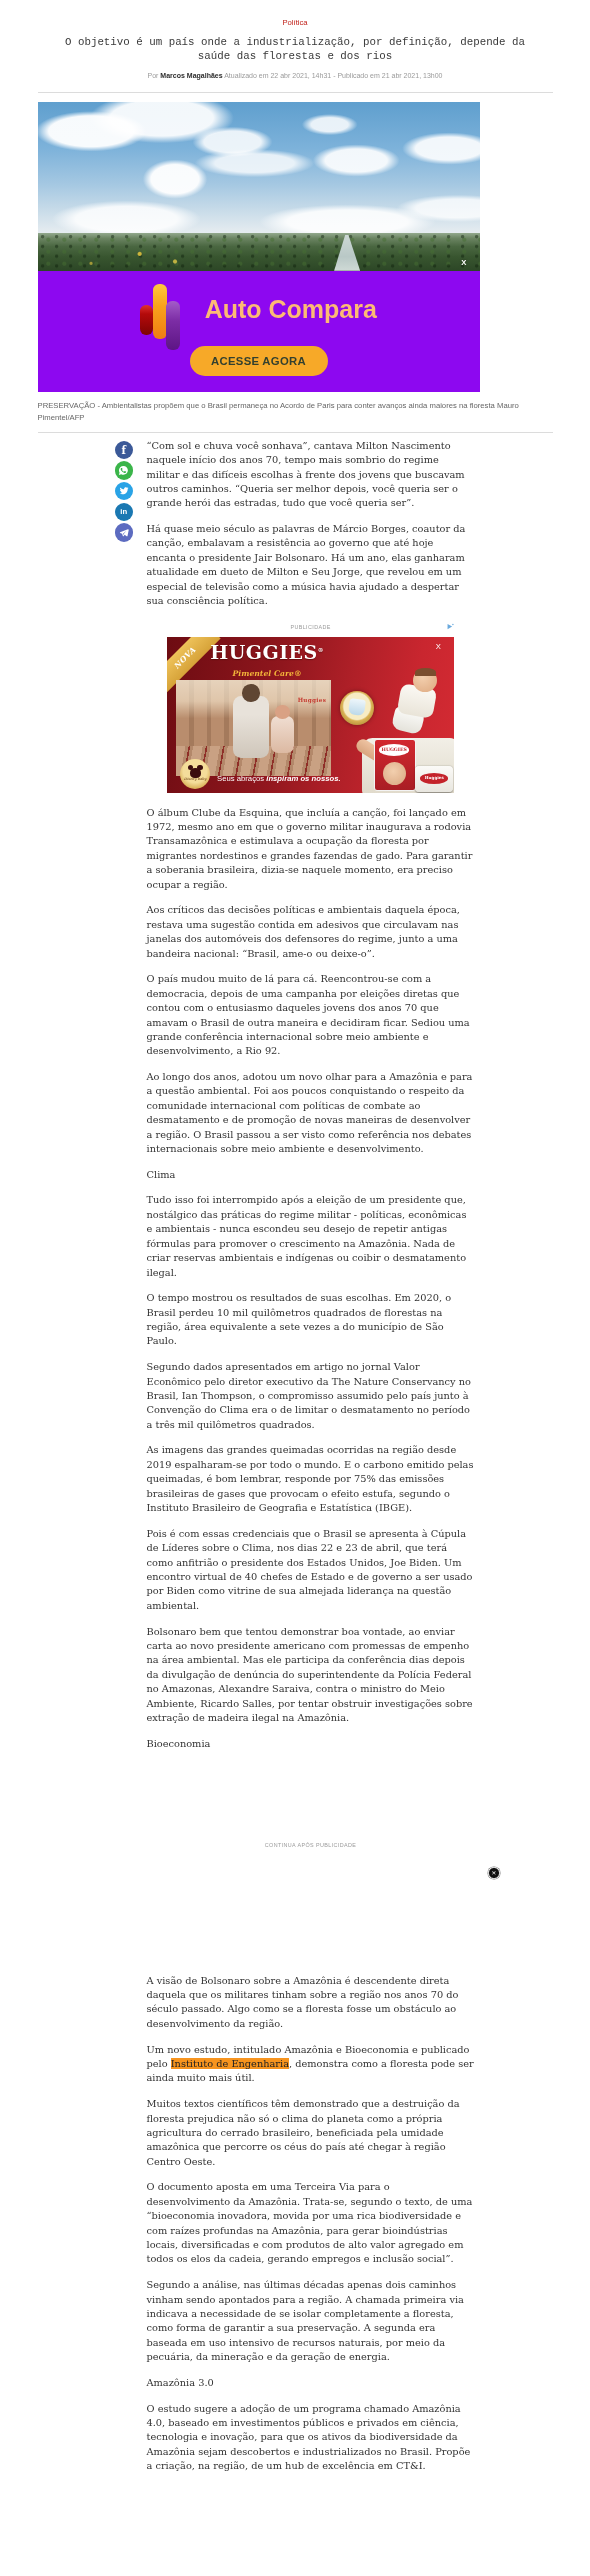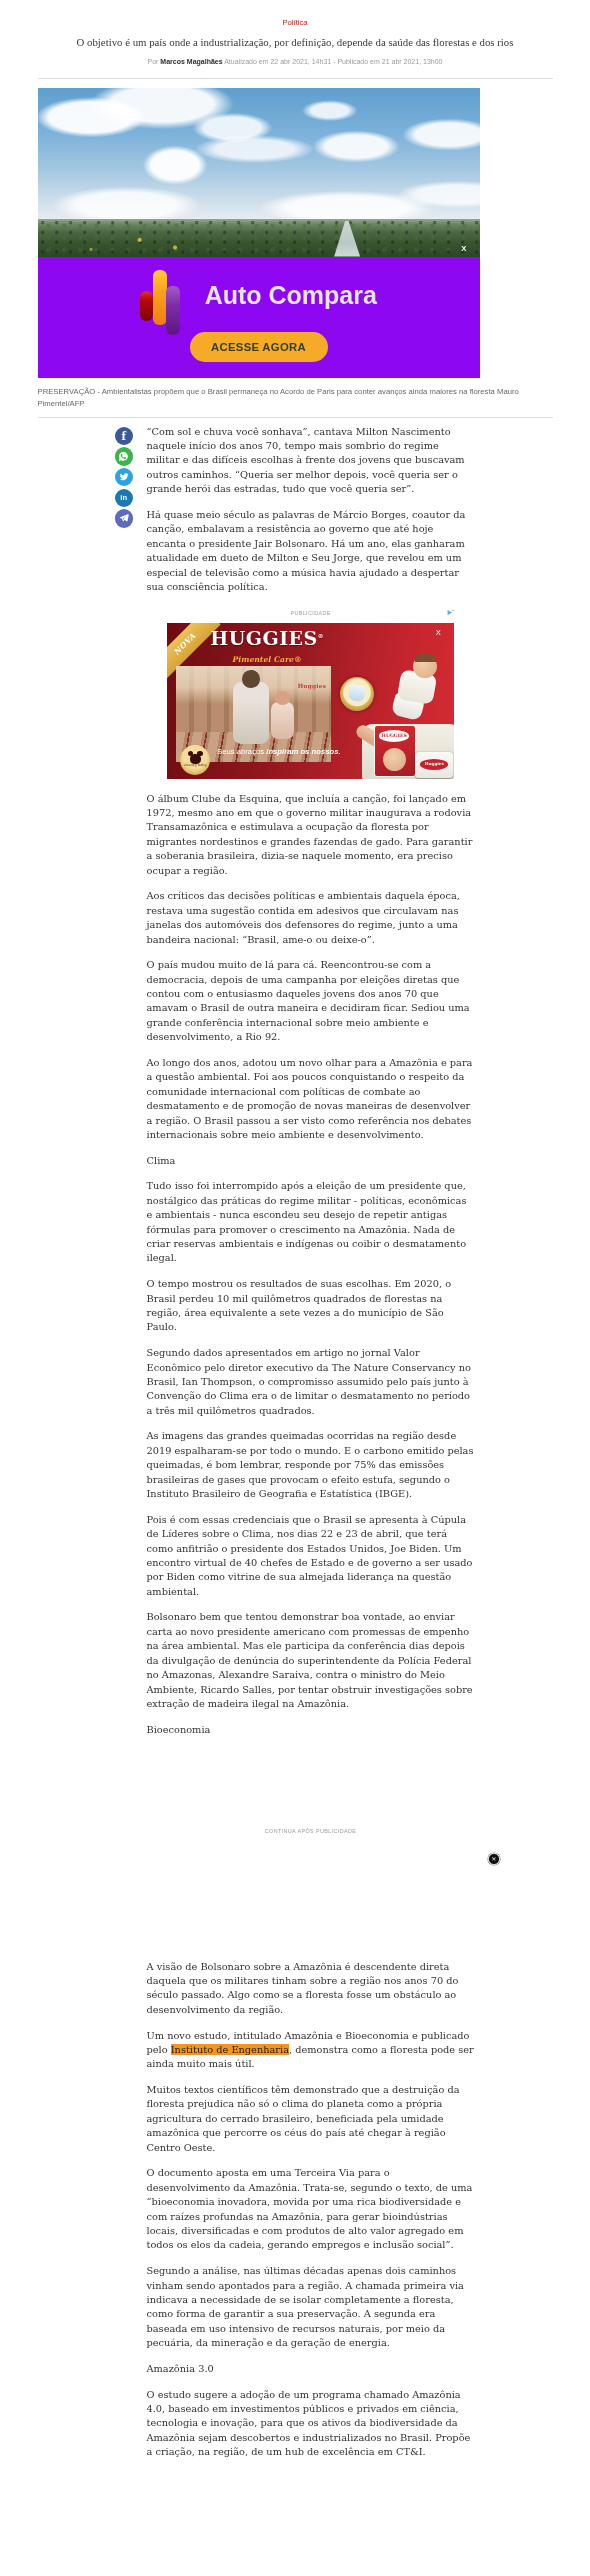--- a/index.html
+++ b/index.html
@@ -3,21 +3,21 @@
 <meta charset="utf-8">
 <style>
   html,body{margin:0;padding:0;background:#fff;}
   .page{width:590px;margin:0 auto;background:#fff;font-family:"Liberation Sans",sans-serif;}
   .container{width:515px;margin:0 auto;}
 
   
   .article-header{text-align:center;padding-top:17.5px;}
   .category{display:inline-block;color:#c0221b;font-family:Liberation Sans, sans-serif;font-size:7.7px;text-decoration:none;}
   .title{font-size:23px;line-height:1.18;color:#1d1d1d;margin:6.2px auto 0;width:453px;letter-spacing:-0.3px;font-weight:bold;font-family:"Liberation Sans",sans-serif;}
-  .subtitle{font-family:Liberation Serif, serif;font-size:10.8px;color:#3a3a3a;margin:8.2px auto 0;width:474px;line-height:1.3;}
+  .subtitle{font-family:Liberation Mono, monospace;font-size:10.8px;color:#3a3a3a;margin:8.2px auto 0;width:474px;line-height:1.3;}
   .byline{margin-top:9.3px;font-size:7px;color:#9a9a9a;}
   .byline b{color:#2d2d2d;}
   .rule{border:0;border-top:0.5px solid #dcdcdc;margin:13.4px 0 0;}
 
   
   .hero{margin:8.2px 0 0;width:442px;}
   .photo{position:relative;height:169px;overflow:hidden;background:#7fb2d8;}
   .sky{position:absolute;left:0;top:0;right:0;height:133px;
     background:
       radial-gradient(ellipse 77px 28px at 12% 22%, rgba(255,255,255,.95) 55%, rgba(255,255,255,0) 72%),
@@ -49,21 +49,21 @@
   .photo-close{position:absolute;right:7.2px;bottom:3.1px;color:#fff;font-weight:bold;font-size:7.7px;background:none;border:0;cursor:pointer;text-shadow:0 0 2.1px rgba(0,0,0,.6);font-family:"Liberation Sans",sans-serif;}
 
   
   .ac-ad{position:relative;height:121px;background:#8d08f0;overflow:hidden;cursor:pointer;}
   .ac-top{display:flex;justify-content:center;align-items:flex-start;padding-top:13.4px;gap:17.5px;}
   .ac-logo{position:relative;width:47px;height:62px;}
   .cyl{position:absolute;border-radius:6.2px;}
   .cyl.red{left:0;top:20.6px;width:13px;height:30px;background:linear-gradient(180deg,#e03131 0%,#b40a0a 30%,#7e0404 100%);}
   .cyl.orange{left:12.4px;top:0;width:14px;height:55px;background:linear-gradient(180deg,#ffc93c 0%,#f9a21b 40%,#ef7d12 100%);}
   .cyl.purple{left:26px;top:16.5px;width:13.4px;height:49px;background:linear-gradient(180deg,#a35cc9 0%,#7c2da5 40%,#5d1585 100%);}
-  .ac-name{color:#e5e5e5;font-size:25px;font-weight:bold;letter-spacing:0;padding-top:11.3px;font-family:"Liberation Sans",sans-serif;}
+  .ac-name{color:#fdba74;font-size:25px;font-weight:bold;letter-spacing:0;padding-top:11.3px;font-family:"Liberation Sans",sans-serif;}
   .ac-btn{position:absolute;left:50%;transform:translateX(-50%);top:75px;width:138px;height:30px;border-radius:15px;background:#f7a928;border:0;color:#33402f;font-size:11.3px;font-weight:bold;letter-spacing:0.3px;cursor:pointer;font-family:"Liberation Sans",sans-serif;}
 
   .caption{margin-top:8.2px;font-size:7.7px;line-height:12px;color:#666;width:507px;font-family:"Liberation Sans",sans-serif;}
   .rule2{border:0;border-top:0.5px solid #dcdcdc;margin:7.7px 0 0;}
 
   
   .article{position:relative;margin-top:6.2px;padding-left:109px;padding-bottom:36px;}
   .share{position:absolute;left:77px;top:2.1px;width:18.5px;}
   .sbtn{width:18.5px;height:18.5px;border-radius:50%;margin-bottom:2.1px;display:flex;align-items:center;justify-content:center;color:#fff;border:0;cursor:pointer;padding:0;}
   .sbtn.fb{background:#3b5998;font-family:"DejaVu Serif",serif;font-size:10.3px;font-weight:bold;}
@@ -103,21 +103,21 @@
   .baby-leg{position:absolute;right:44px;bottom:29px;width:57px;height:13.4px;background:linear-gradient(#eec3a2,#d8a57f);border-radius:7.2px;transform:rotate(32deg);}
   .baby-diaper{position:absolute;right:31px;bottom:61px;width:30px;height:23px;background:linear-gradient(#fcfcfa,#e4e2da);border-radius:5.2px 7.2px 9.3px 9.3px;transform:rotate(14deg);}
   .baby-torso{position:absolute;right:19.6px;bottom:77px;width:36px;height:30px;background:linear-gradient(#fbf9f4,#e9e4d8);border-radius:8.2px;transform:rotate(10deg);}
   .baby-head{position:absolute;right:17.5px;bottom:101px;width:24px;height:23px;border-radius:50%;background:radial-gradient(circle at 40% 35%,#f3cfae,#dda87f);}
   .baby-hair{position:absolute;right:18.5px;bottom:117px;width:20.6px;height:8.2px;border-radius:50% 50% 0 0;background:#7a4e2e;}
   .disney{position:absolute;left:13.4px;bottom:4.1px;width:30px;height:30px;border-radius:50%;background:radial-gradient(circle at 50% 40%,#f4dd9a 50%,#cf9f3e 85%);}
   .mickey{position:absolute;left:9.8px;top:9.3px;width:10.3px;height:9.3px;background:#3a0d0d;border-radius:50% 50% 46% 46%;}
   .mickey::before,.mickey::after{content:"";position:absolute;top:-3.6px;width:5.2px;height:5.2px;background:#3a0d0d;border-radius:50%;}
   .mickey::before{left:-2.1px;} .mickey::after{right:-2.1px;}
   .disney-txt{position:absolute;left:0;bottom:3.1px;width:30px;text-align:center;font-size:3.6px;color:#5a2d00;font-style:italic;}
-  .htag{position:absolute;left:50px;bottom:20px;color:#fff;font-size:7.7px;font-family:"Liberation Sans",sans-serif;}
+  .htag{position:absolute;left:50px;bottom:7px;color:#fff;font-size:7.7px;font-family:"Liberation Sans",sans-serif;}
   .htag em{font-weight:bold;}
   .hprod{position:absolute;right:38px;bottom:2.1px;width:40px;height:50px;background:linear-gradient(#d2282f,#a91d24);border-radius:3.1px;border:1px solid #f3f3f3;}
   .hprod-oval{position:absolute;left:4.1px;top:4.1px;width:30px;height:11.3px;background:#fff;border-radius:50%;color:#c4232b;font-weight:bold;font-size:4.6px;text-align:center;line-height:11.3px;}
   .hprod-baby{position:absolute;left:8.2px;bottom:5.2px;width:23px;height:23px;border-radius:50%;background:radial-gradient(circle at 45% 40%,#f2cfae,#d8a57f);}
   .hwipes{position:absolute;right:1px;bottom:1px;width:38px;height:26px;background:linear-gradient(#fbfaf7,#e8e6df);border-radius:4.1px;box-shadow:0 0.5px 1.5px rgba(0,0,0,.4);}
   .hwipes-oval{position:absolute;left:5.2px;top:7.2px;width:28px;height:10.3px;background:#c4232b;border-radius:50%;color:#fff;font-weight:bold;font-size:4.1px;text-align:center;line-height:10.3px;}
 
   
   .adgap{position:relative;height:200px;margin-bottom:11.3px;}
   .adgap-label{position:absolute;top:76px;left:0;width:100%;text-align:center;font-family:"Liberation Sans",sans-serif;font-size:5.4px;color:#9a9a9a;letter-spacing:0.4px;}

